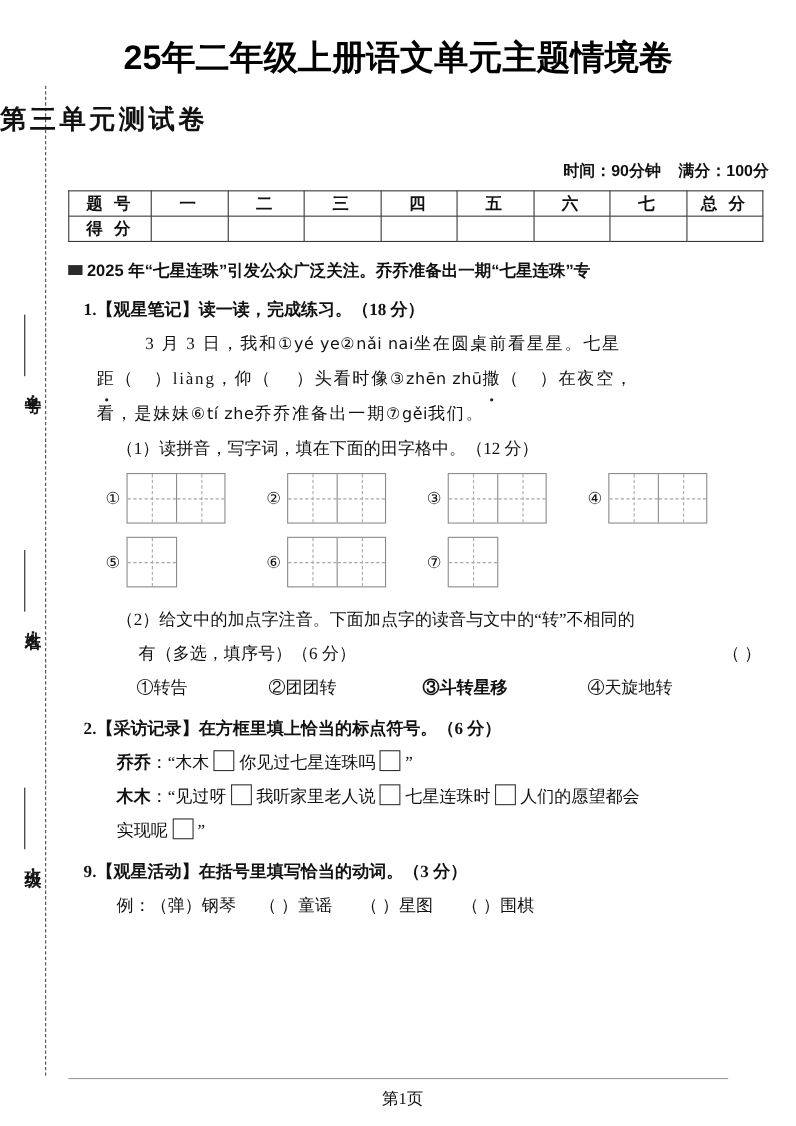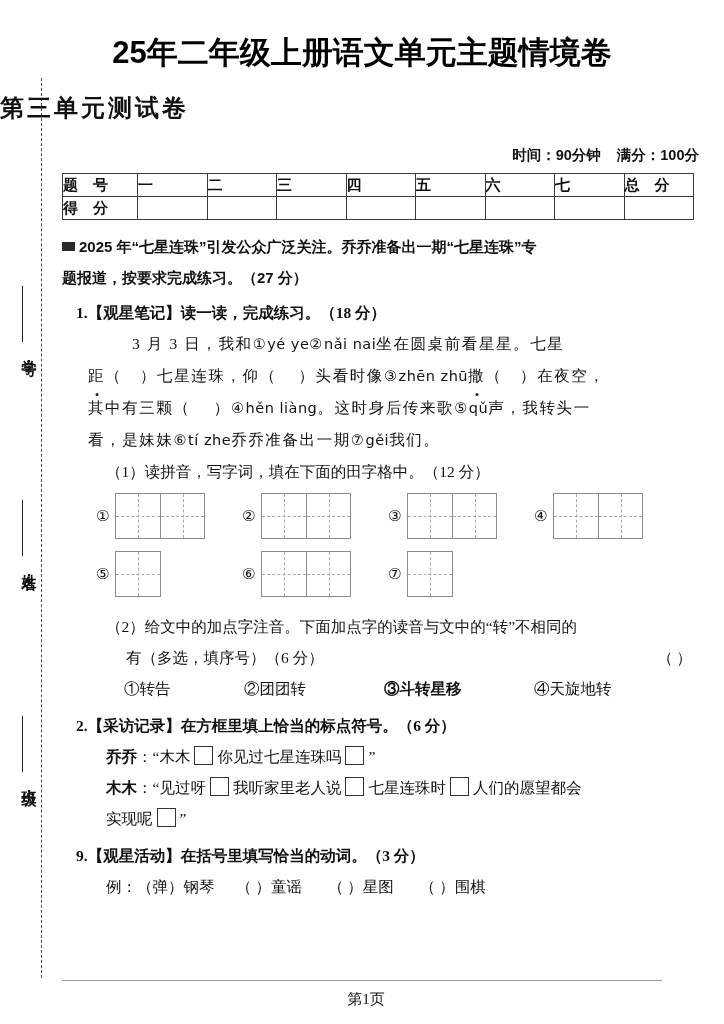--- a/index.html
+++ b/index.html
@@ -90,23 +90,23 @@
     position: absolute;
     left: 62px;
     top: 173px;
     width: 632px;
     border-collapse: collapse;
     table-layout: fixed;
   }
   .score-table td {
     border: 1px solid #3a3a3a;
     height: 22px;
-    text-align: left;
+    text-align: center;
     vertical-align: middle;
-    font-family: Liberation Mono, monospace;
+    font-family: Liberation Sans, sans-serif;
     font-size: 15px;
     font-weight: 700;
     color: #111;
     letter-spacing: 3px;
     padding: 0;
   }
   .score-table td.head-cell { width: 74px; }
 
   
   .content {
@@ -327,37 +327,31 @@
       <td></td>
     </tr>
   </tbody>
     </table>
 
   <div class="content">
 
     <div class="sec-head">
       <span class="bullet"></span><span>2025 年“七星连珠”引发公众广泛关注。乔乔准备出一期“七星连珠”专</span>
     </div>
-    <div class="sec-head" style="padding-left:0;">
-      <span>题报道，按要求完成练习。（27 分）</span>
-    </div>
 
     <div class="q-head" style="padding-left:14px;">1.【观星笔记】读一读，完成练习。（18 分）</div>
 
     <div class="para indent">
       <span>3 月 3 日，我和</span><span class="circnum">①</span><span class="pinyin">yé ye</span><span class="circnum">②</span><span class="pinyin">nǎi nai</span><span>坐在圆桌前看星星。七星</span>
     </div>
 
     <div class="para">
-      <span class="dot-under">距</span><span class="blankparen">（&nbsp;&nbsp;&nbsp;&nbsp;&nbsp;</span><span>）七星连珠，仰</span><span class="blankparen">（&nbsp;&nbsp;&nbsp;&nbsp;&nbsp;&nbsp;</span><span>）头看时像</span><span class="circnum">③</span><span class="pinyin">zhēn zhū</span><span class="dot-under">撒</span><span class="blankparen">（&nbsp;&nbsp;&nbsp;&nbsp;&nbsp;</span><span>）在夜空，</span>
-    </div>
-
-    <div class="para">
-      <span>其中有三颗（</span><span class="blankparen">&nbsp;&nbsp;&nbsp;&nbsp;&nbsp;&nbsp;</span><span>）</span><span class="circnum">④</span><span class="pinyin">hěn liàng</span><span>。这时身后传来歌</span><span class="circnum">⑤</span><span class="pinyin">qǔ</span><span>声，我转头一</span>
-    </div>
+      <span class="dot-under">距</span><span class="blankparen">（&nbsp;&nbsp;&nbsp;&nbsp;&nbsp;</span><span>）liàng，仰</span><span class="blankparen">（&nbsp;&nbsp;&nbsp;&nbsp;&nbsp;&nbsp;</span><span>）头看时像</span><span class="circnum">③</span><span class="pinyin">zhēn zhū</span><span class="dot-under">撒</span><span class="blankparen">（&nbsp;&nbsp;&nbsp;&nbsp;&nbsp;</span><span>）在夜空，</span>
+    </div>
+
 
     <div class="para">
       <span>看，是妹妹</span><span class="circnum">⑥</span><span class="pinyin">tí zhe</span><span>乔乔准备出一期</span><span class="circnum">⑦</span><span class="pinyin">gěi</span><span>我们。</span>
     </div>
 
     <div class="sub-q">（1）读拼音，写字词，填在下面的田字格中。（12 分）</div>
 
     <div class="grid-row" style="margin-top:6px;">
       <div class="tz-group" style="left:34px;">
         <span class="tz-label">①</span>

